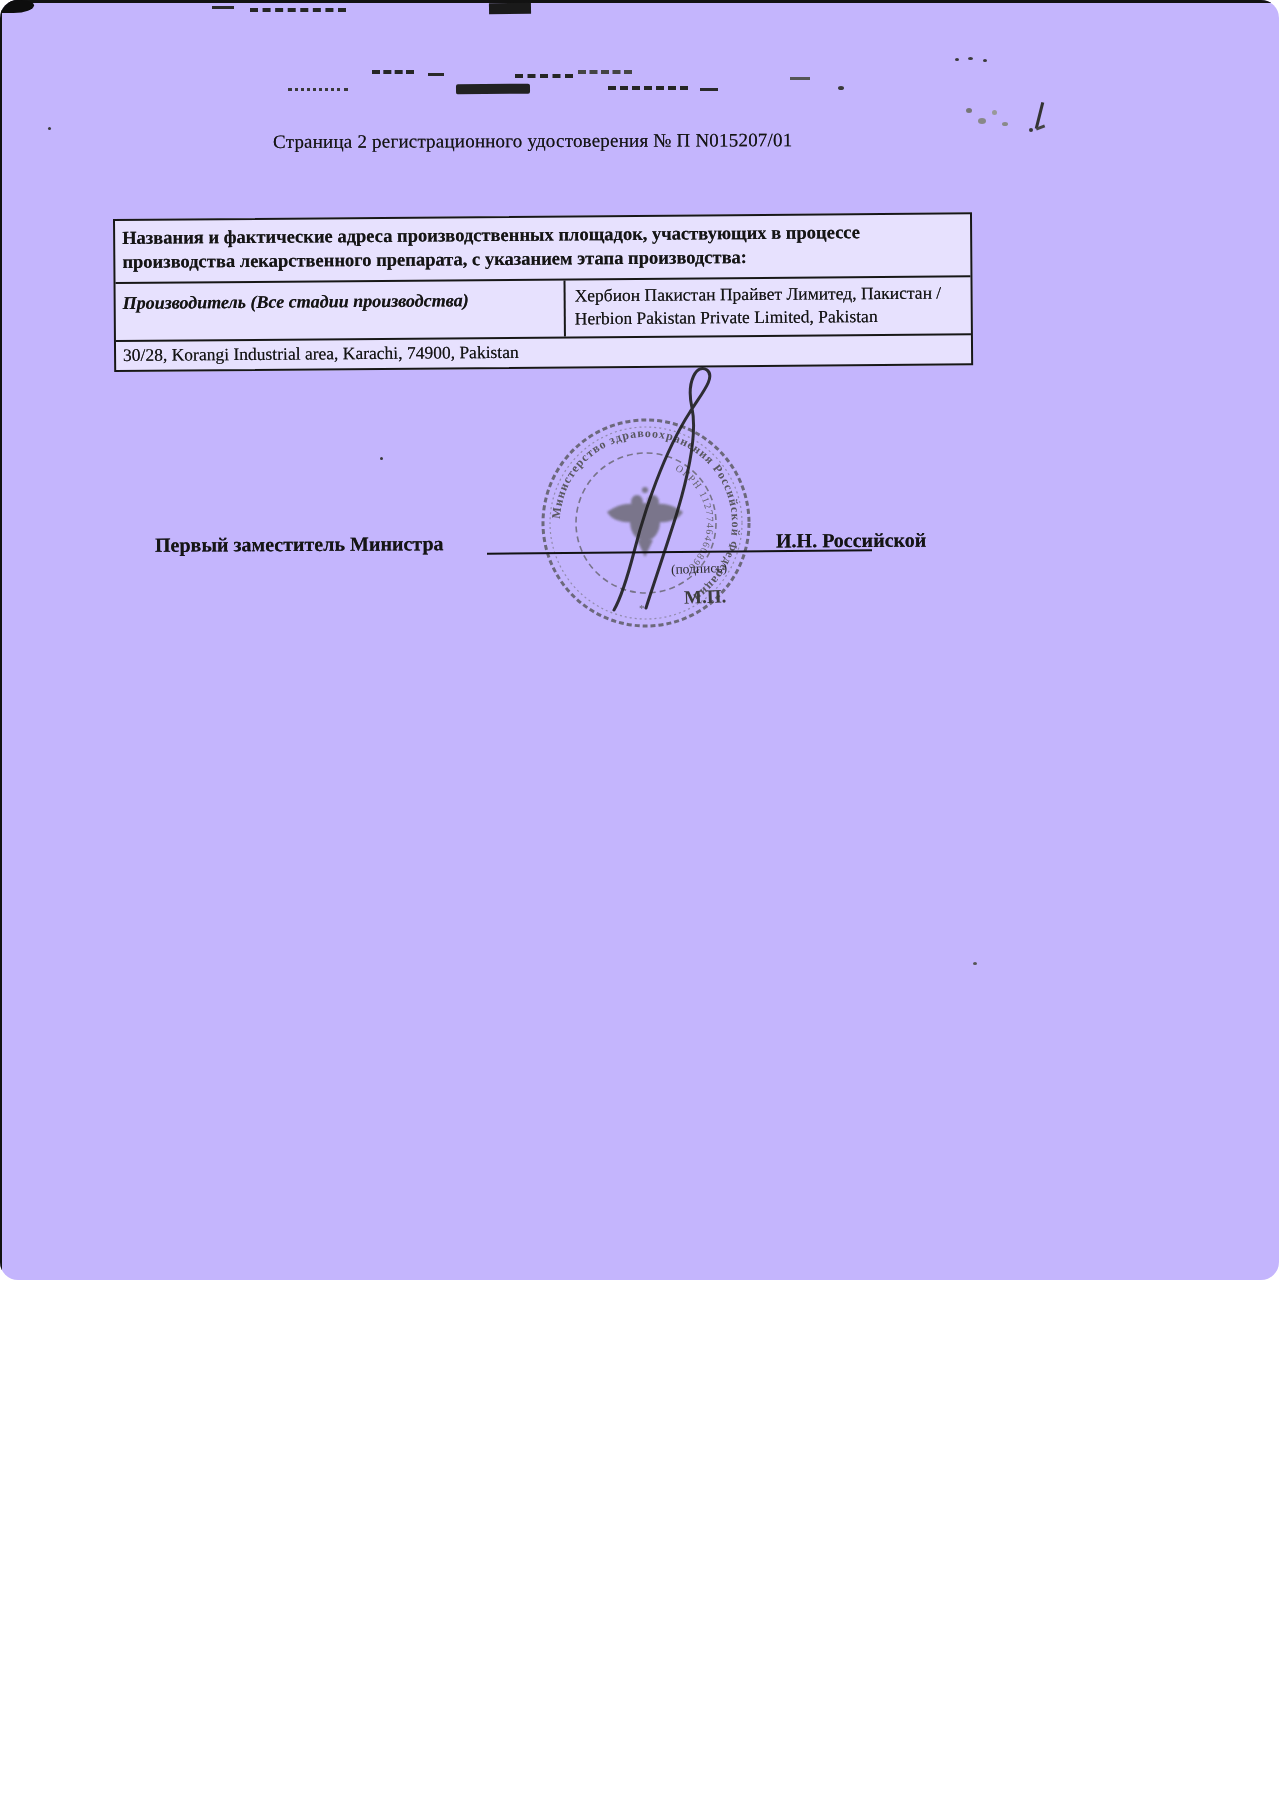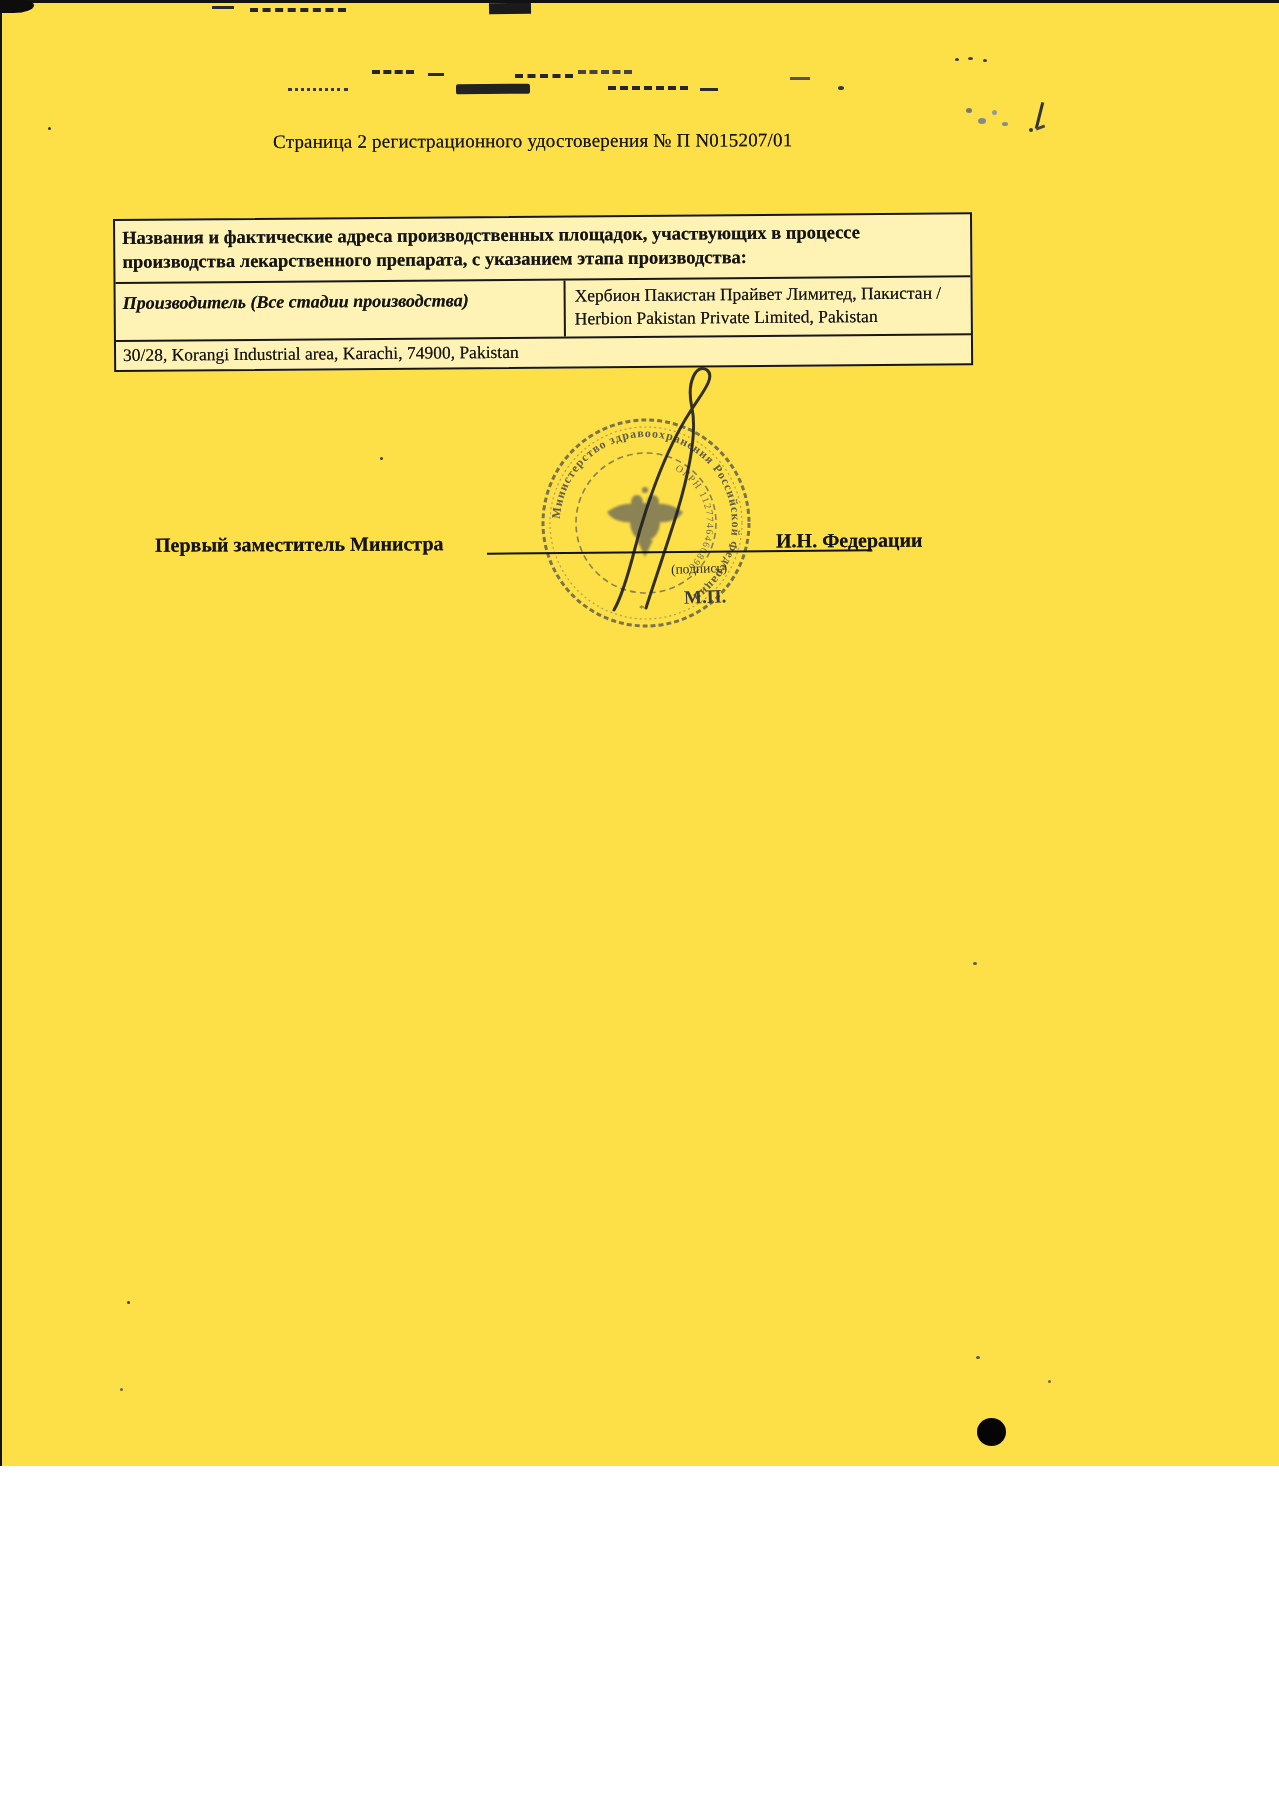--- a/index.html
+++ b/index.html
@@ -1,17 +1,17 @@
 <!DOCTYPE html>
 <html><head>
 <meta charset="utf-8">
 <style>
   html,body{margin:0;padding:0;background:#ffffff;}
-  #page{position:relative;width:1279px;height:1466px;background:#fde047;overflow:hidden;
-        font-family:"Liberation Serif","DejaVu Serif",serif;color:#161616;}
+  #page{position:relative;width:1279px;height:1280px;background:#c4b5fd;overflow:hidden;
+        font-family:"Liberation Serif","DejaVu Serif",serif;color:#161616;border-radius:18px;}
   .abs{position:absolute;}
   .ink{color:#151515;text-shadow:0 0 .5px rgba(20,20,20,.75);}
   
   .edge-left{left:0;top:0;width:2px;height:1800px;background:#111;}
   .edge-top{left:0;top:0;width:1279px;height:3px;background:#121212;}
   .corner-blob{left:0;top:0;width:34px;height:13px;background:#0d0d0d;border-radius:0 40% 60% 0;}
   .ndash{border-top:3px solid #2a2a2a;}
   .ndash-dotted{border-top:3px dotted #3a3a3a;}
   .ndash-dashed{border-top:4px dashed #262626;}
   .ndot{background:#3a3a3a;border-radius:50%;}
@@ -112,21 +112,21 @@
   </svg>
 
   <svg class="abs" style="left:540px;top:355px;width:260px;height:290px;" viewBox="540 355 260 290">
     <path d="M 614 610 C 622 596 628 575 634 552 C 644 512 664 452 690 412
              C 702 393 716 377 707 370 C 697 363 686 381 692 408
              C 697 432 690 470 676 516 C 664 554 653 586 646 608" fill="none" stroke="#1d1d1d" stroke-width="3" stroke-linecap="round" opacity=".9"></path>
   </svg>
 
   <div class="abs sig-title ink">Первый заместитель Министра</div>
   <div class="abs sig-line"></div>
-  <div class="abs sig-name ink">И.Н. Федерации</div>
+  <div class="abs sig-name ink">И.Н. Российской</div>
   <div class="abs sig-caption">(подпись)</div>
   <div class="abs seal-mark">М.П.</div>
 
   <div class="abs ndot" style="left:380px;top:457px;width:3px;height:3px;"></div>
   <div class="abs ndot" style="left:973px;top:962px;width:4px;height:3px;background:#555;"></div>
   <div class="abs ndot" style="left:127px;top:1301px;width:3px;height:3px;"></div>
   <div class="abs ndot" style="left:976px;top:1356px;width:4px;height:3px;background:#555;"></div>
   <div class="abs ndot" style="left:1048px;top:1380px;width:3px;height:3px;background:#666;"></div>
   <div class="abs ndot" style="left:120px;top:1388px;width:3px;height:3px;background:#666;"></div>
 

